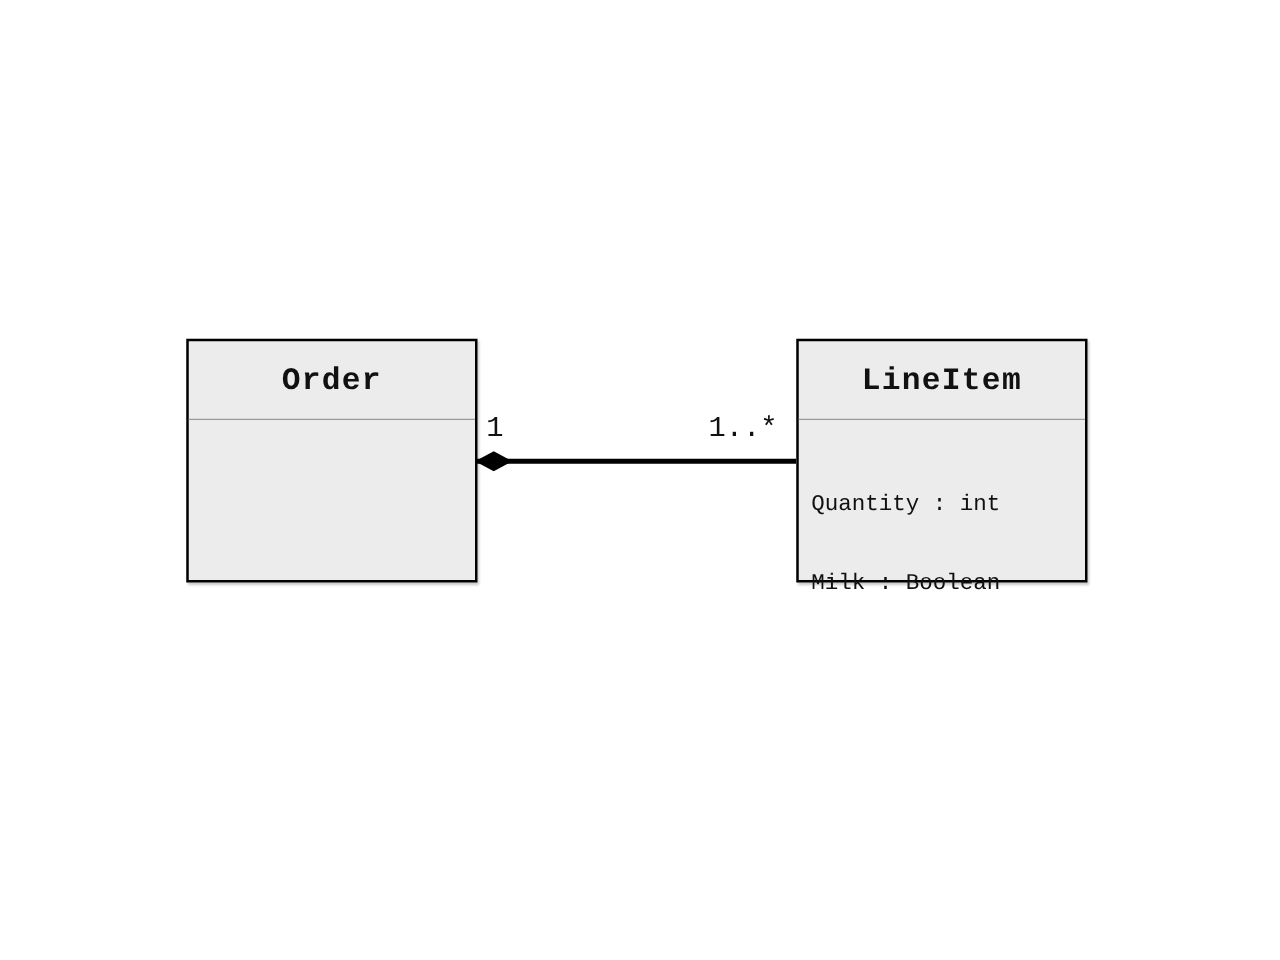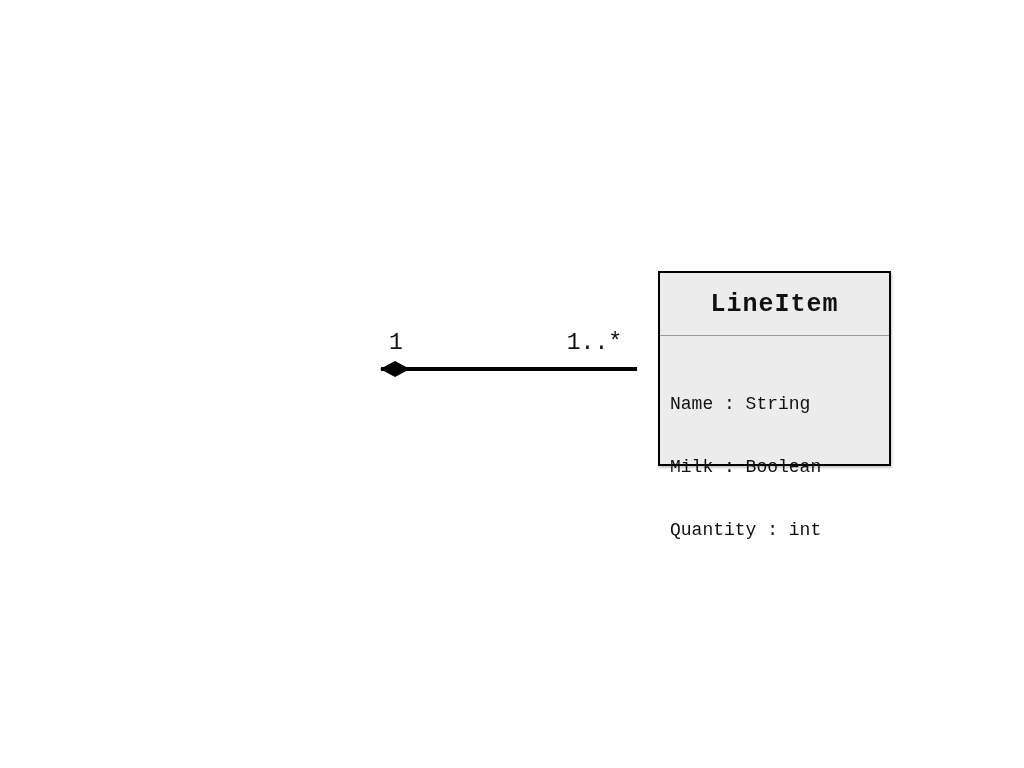--- a/index.html
+++ b/index.html
@@ -20,21 +20,21 @@
     position: absolute;
     top: 271px;
     width: 233px;
     height: 195px;
     box-sizing: border-box;
     background: #ececec;
     border: 2px solid #000000;
     box-shadow: 1px 2px 2px rgba(0,0,0,0.22);
   }
   .class-box--order { left: 149px; }
-  .class-box--lineitem { left: 658px; }
+  .class-box--lineitem { left: 637px; }
   .class-title {
     height: 63px;
     box-sizing: border-box;
     border-bottom: 1px solid #9a9a9a;
     display: flex;
     align-items: center;
     justify-content: center;
     font-size: 25px;
     font-weight: bold;
     letter-spacing: 1px;
@@ -69,32 +69,35 @@
     color: #111111;
   }
   .mult-label--order-end { left: 389px; top: 330px; }
   .mult-label--lineitem-end { left: 564px; top: 330px; width: 58px; text-align: right; }
 </style>
 </head>
 <body>
 
 <div class="canvas">
 
+  <div class="class-box class-box--order">
+    <div class="class-title">Order</div>
+    <div class="class-body"></div>
+  </div>
 
   <div class="assoc-line"></div>
 
   <svg class="diamond" width="30" height="18" viewBox="0 0 30 18">
     <polygon points="0,9 15,1 30,9 15,17" fill="#000000"></polygon>
   </svg>
 
   <div class="mult-label mult-label--order-end">1</div>
   <div class="mult-label mult-label--lineitem-end">1..*</div>
 
   <div class="class-box class-box--lineitem">
     <div class="class-title">LineItem</div>
     <div class="class-body">
-      <div class="attr-line">Name : String</div>
+      <div class="attr-line">Quantity : int</div>
       <div class="attr-line">Milk : Boolean</div>
-      <div class="attr-line">Quantity : int</div>
     </div>
   </div>
 
 </div>
 
 </body></html>

